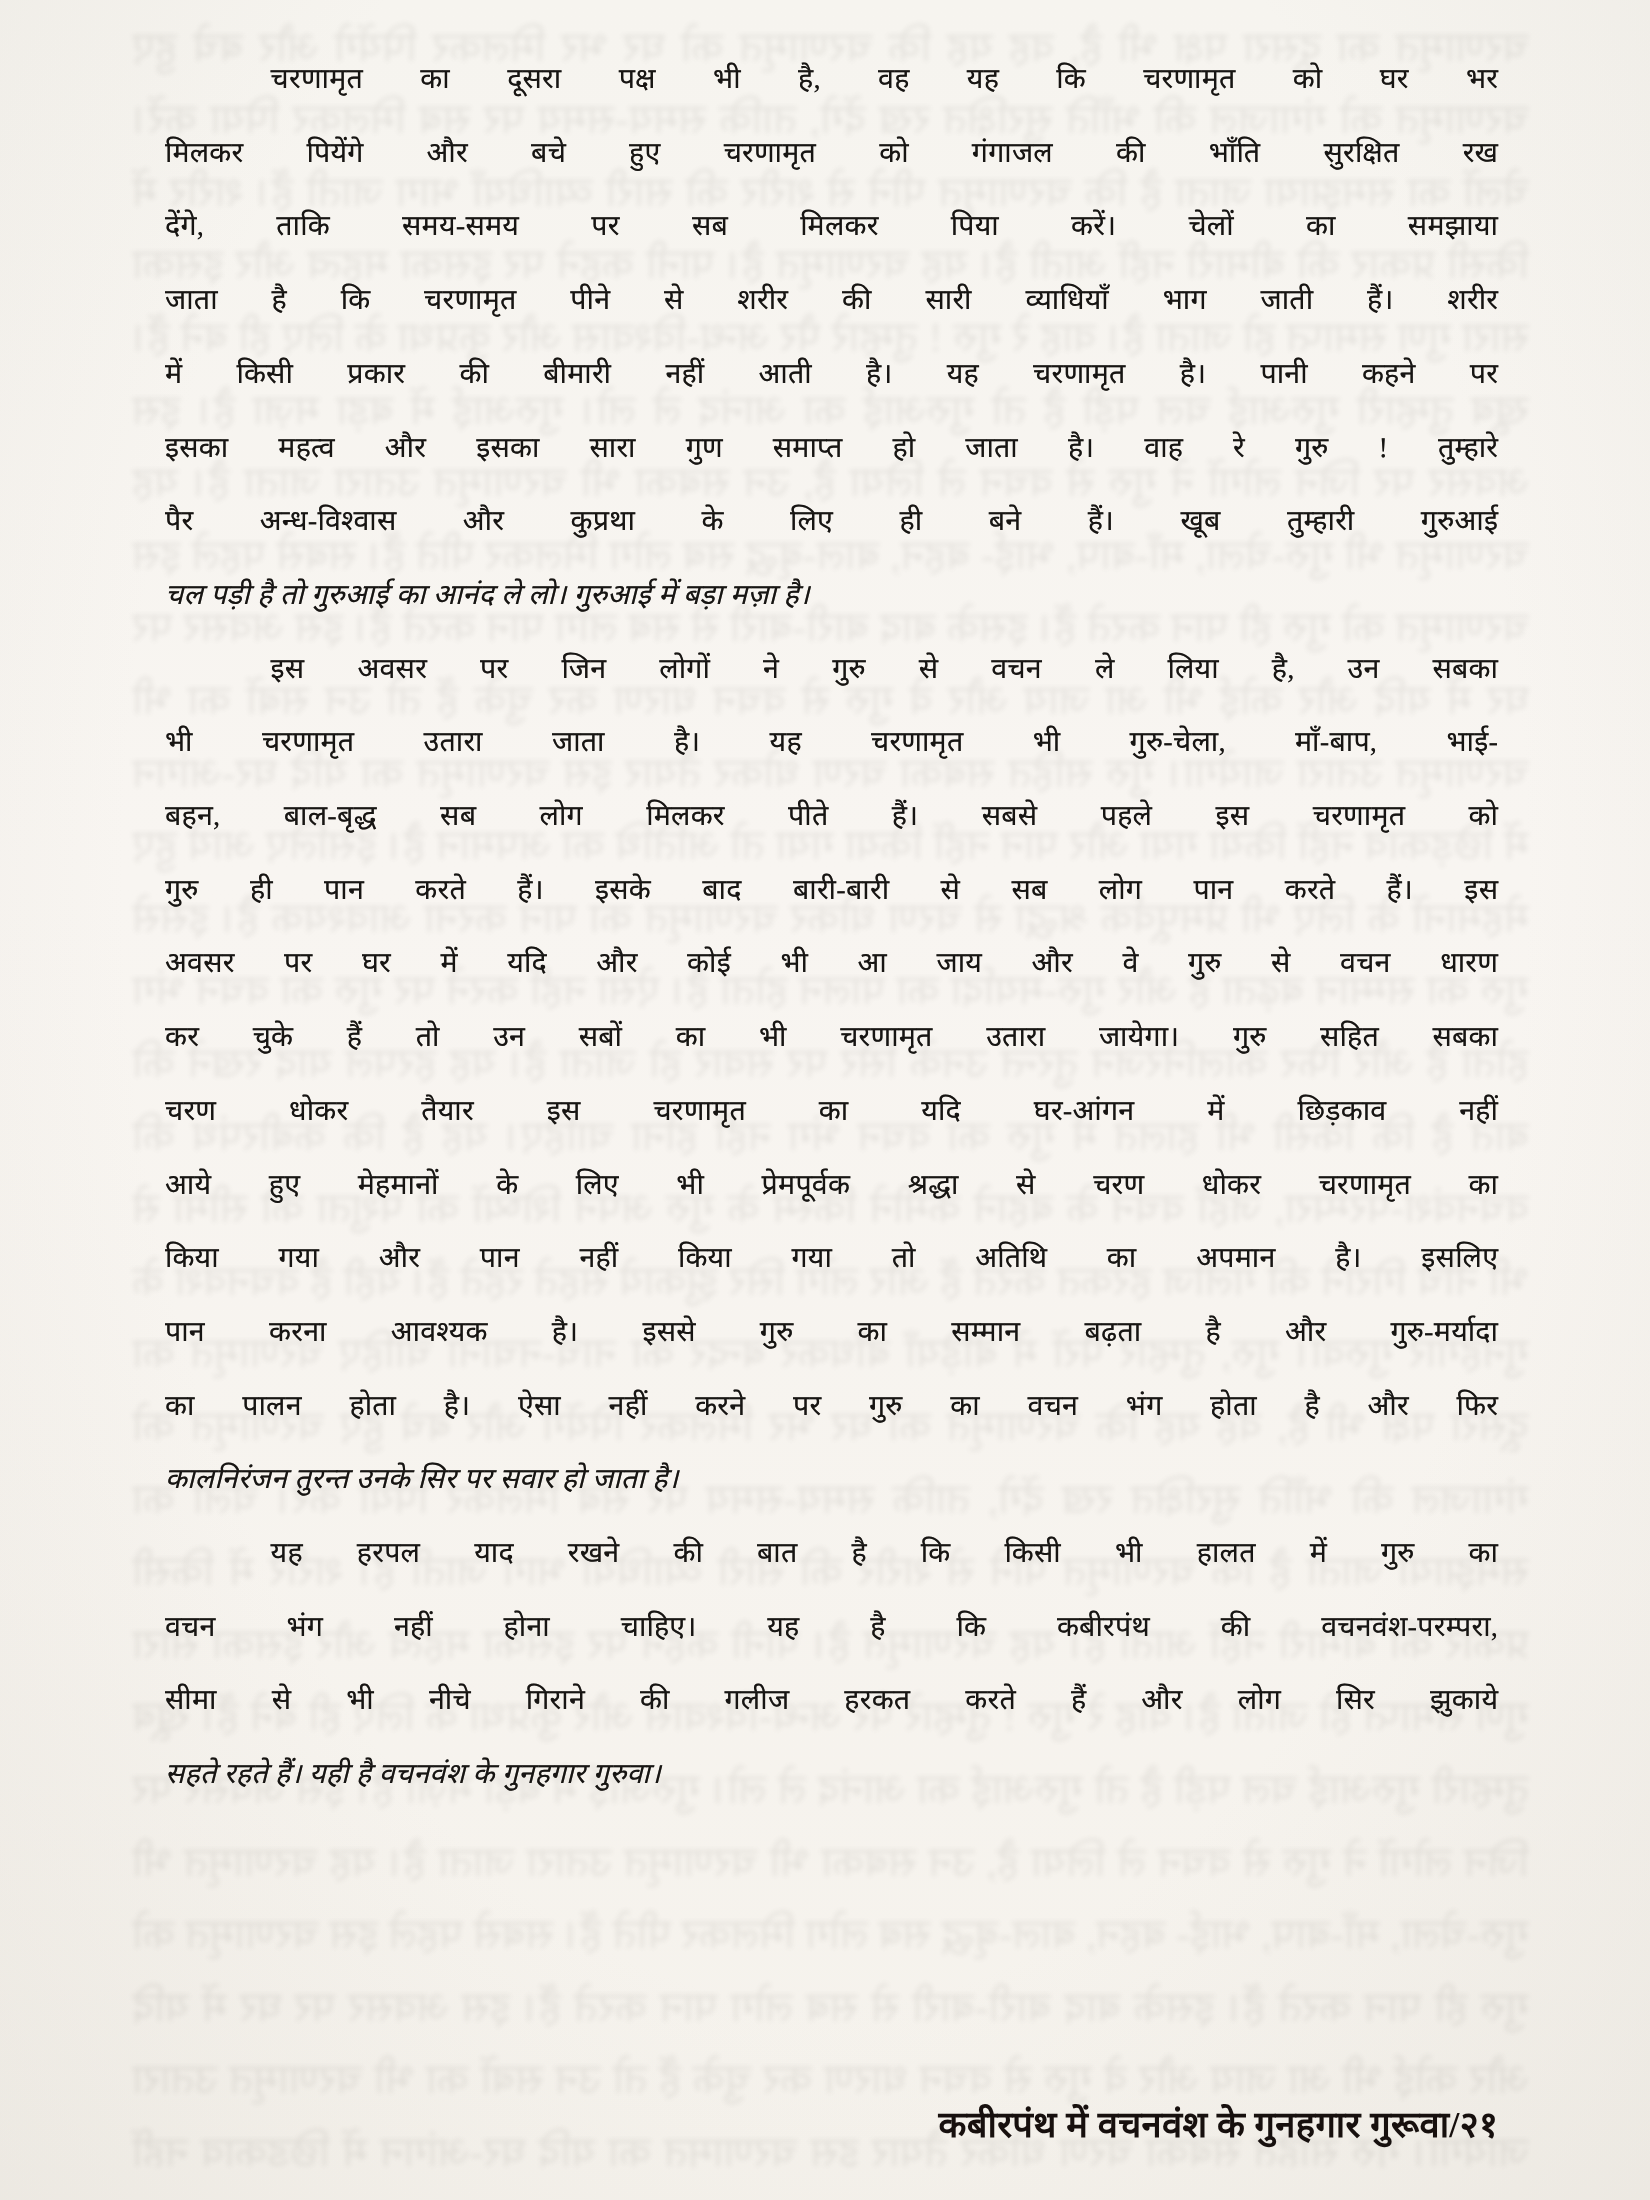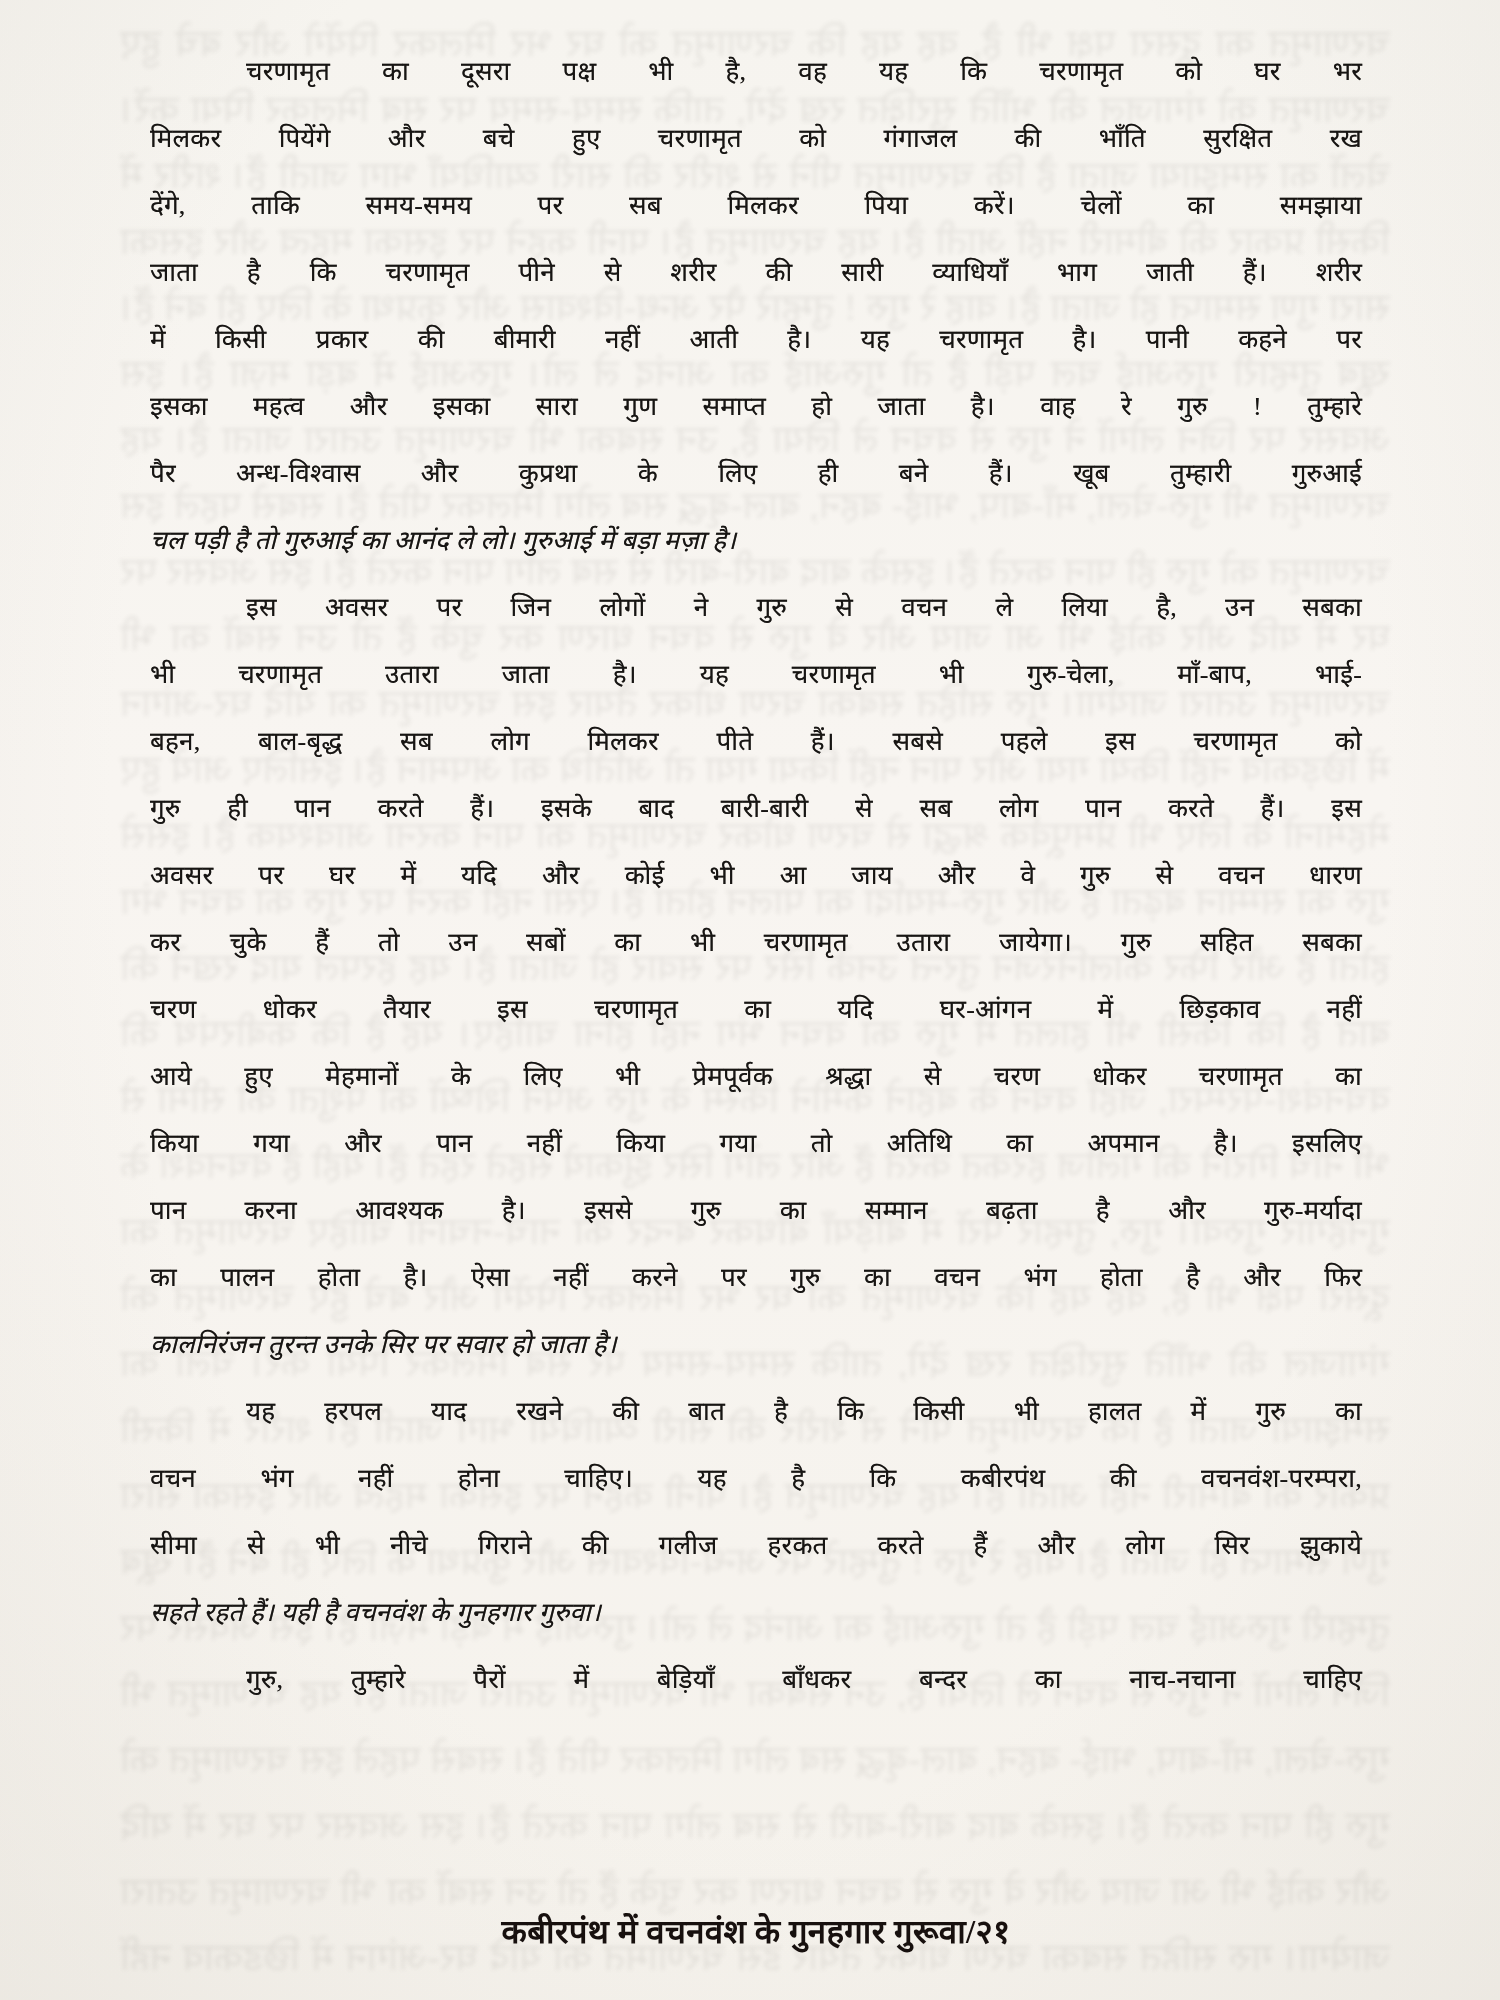--- a/index.html
+++ b/index.html
@@ -56,21 +56,21 @@
     color: #171513;
     text-shadow: 0 0 0.6px rgba(23,21,19,0.55);
   }
   .line.indent { padding-left: 96px; }
   .line.last { text-align-last: left; font-style: italic; }
   .footer {
     position: absolute;
     left: 150px;
     top: 1908px;
     width: 1212px;
-    text-align: center;
+    text-align: right;
     font-size: 33px;
     font-weight: 600;
     color: #17100e;
     letter-spacing: 0.3px;
   }
 </style>
 </head>
 <body>
 
 <div class="page">
@@ -99,20 +99,17 @@
         <div class="line">पान करना आवश्यक है। इससे गुरु का सम्मान बढ़ता है और गुरु-मर्यादा</div>
         <div class="line">का पालन होता है। ऐसा नहीं करने पर गुरु का वचन भंग होता है और फिर</div>
         <div class="line last">कालनिरंजन तुरन्त उनके सिर पर सवार हो जाता है।</div>
       </div>
       <div class="para">
         <div class="line indent">यह हरपल याद रखने की बात है कि किसी भी हालत में गुरु का</div>
         <div class="line">वचन भंग नहीं होना चाहिए। यह है कि कबीरपंथ की वचनवंश-परम्परा,</div>
         <div class="line">सीमा से भी नीचे गिराने की गलीज हरकत करते हैं और लोग सिर झुकाये</div>
         <div class="line last">सहते रहते हैं। यही है वचनवंश के गुनहगार गुरुवा।</div>
       </div>
-      <div class="para">
-        <div class="line indent">गुरु, तुम्हारे पैरों में बेड़ियाँ बाँधकर बन्दर का नाच-नचाना चाहिए</div>
-      </div>
     </div>
   <div class="footer">
     <span>कबीरपंथ में वचनवंश के गुनहगार गुरूवा/२१</span>
   </div>
 </div>
 
 </body></html>

